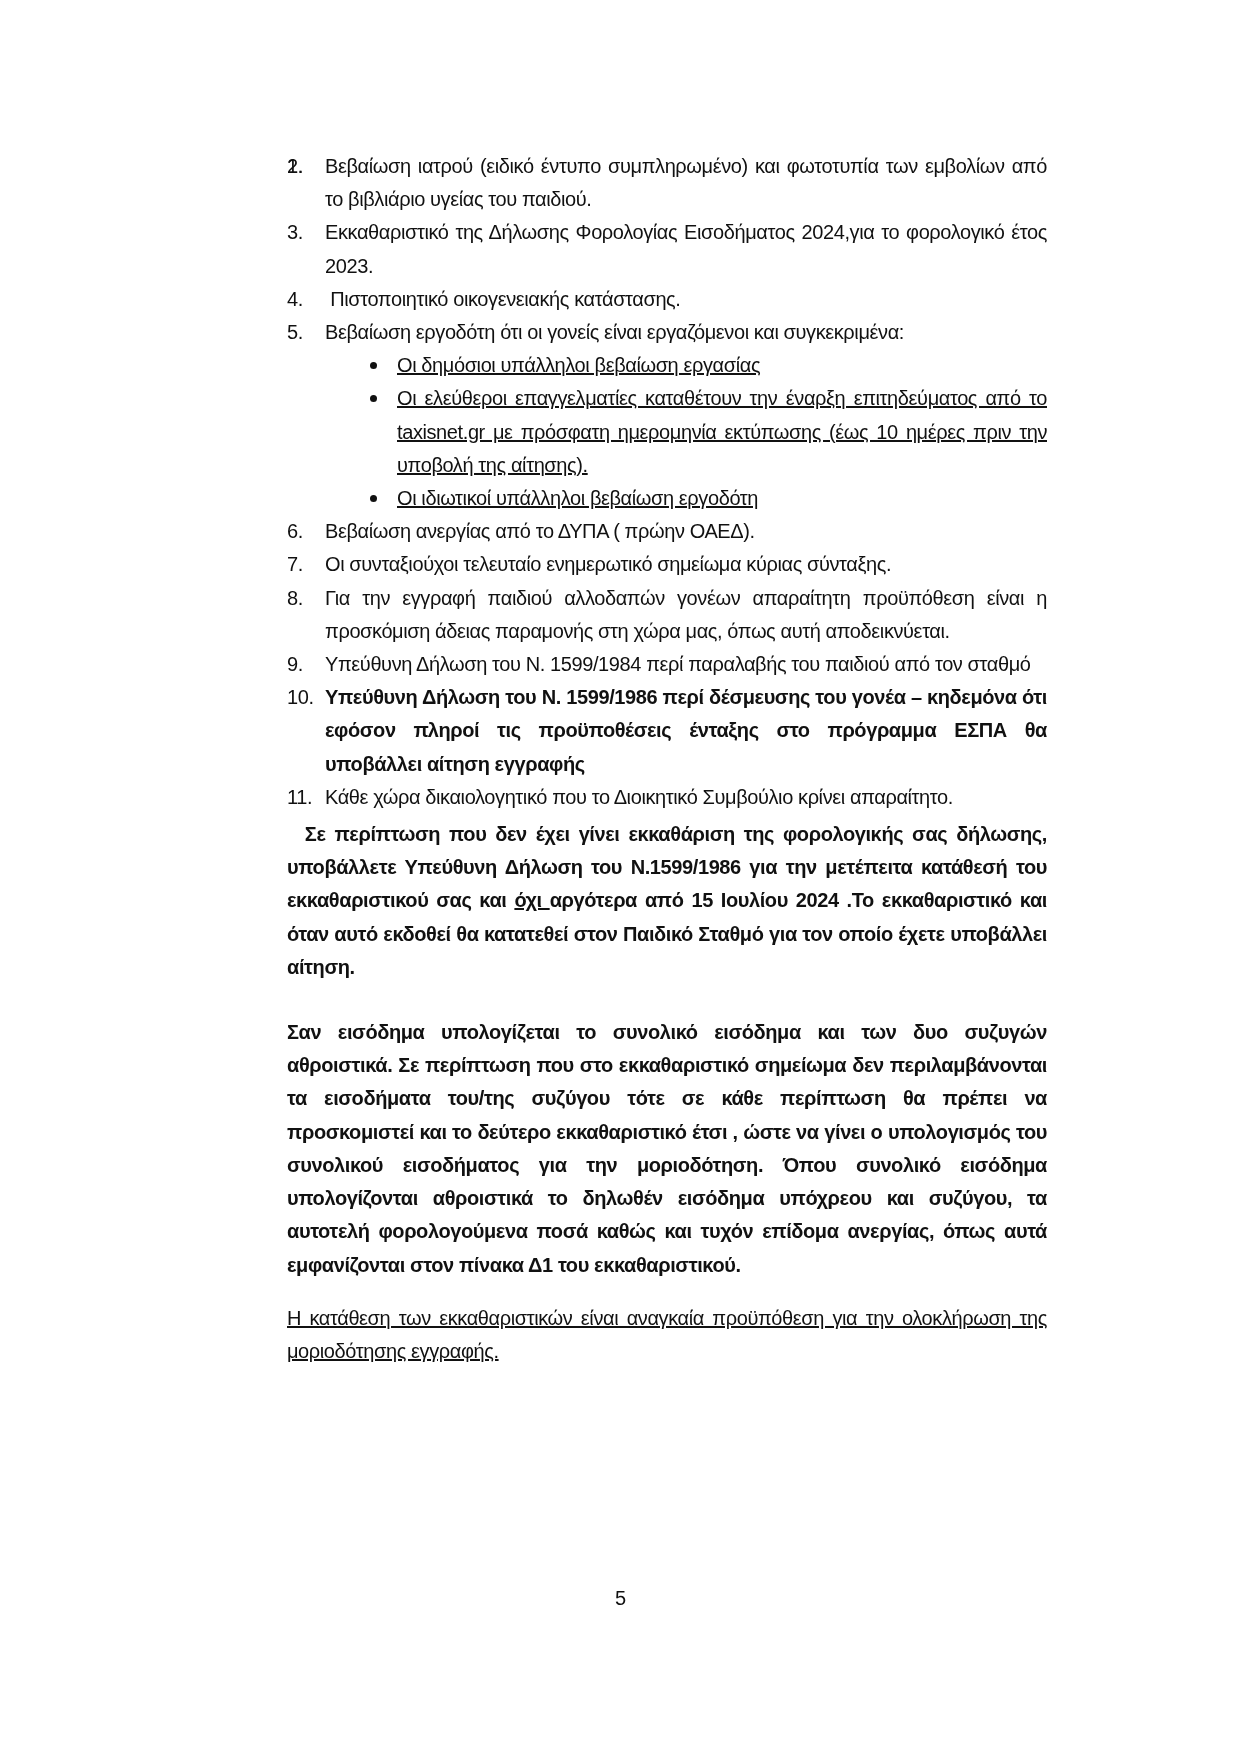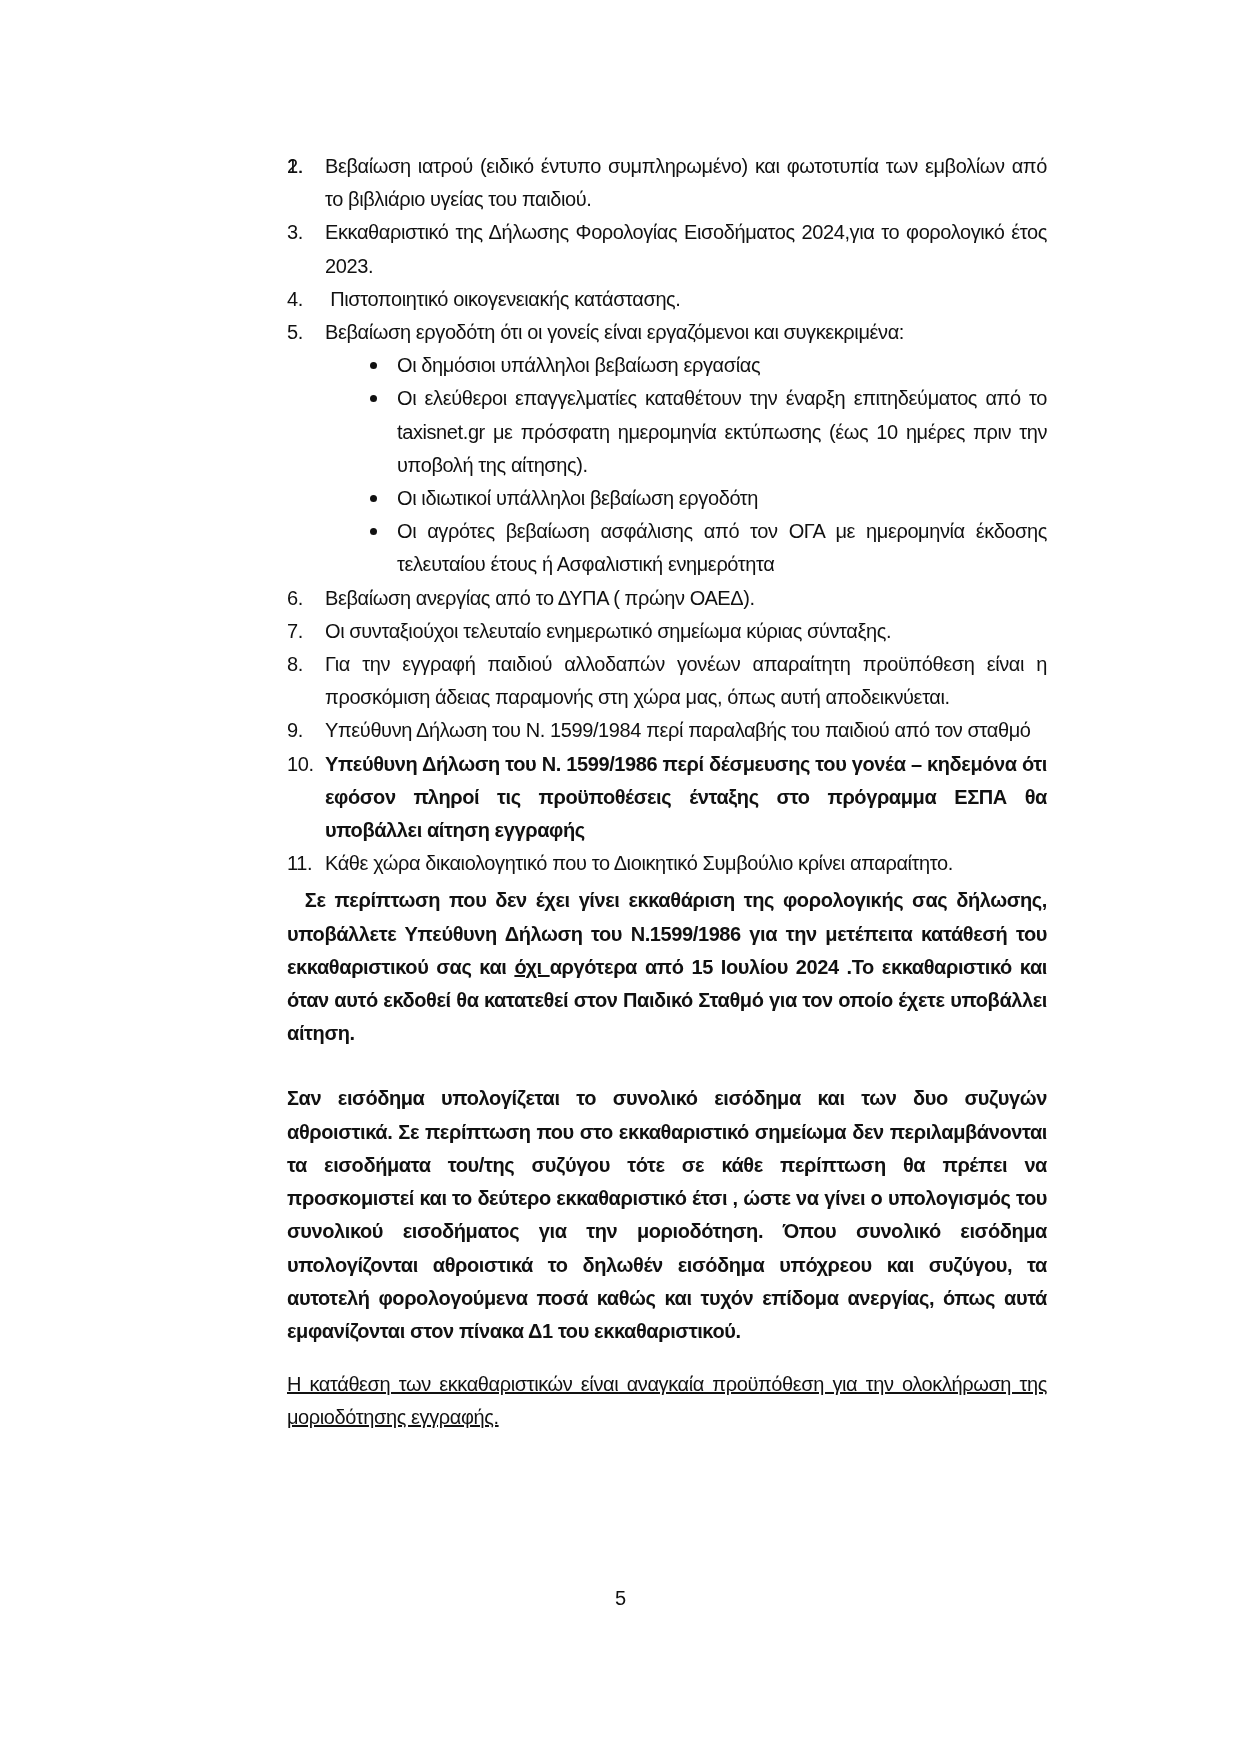--- a/index.html
+++ b/index.html
@@ -5,21 +5,21 @@
     html, body { margin: 0; padding: 0; background: #ffffff; }
     body {
       width: 1241px; height: 1755px; position: relative; overflow: hidden;
       font-family: "Liberation Sans", sans-serif; color: #111111;
     }
     .page { position: absolute; left: 287px; top: 150px; width: 760px; }
     .doc-text { font-size: 20px; line-height: 33.2px; letter-spacing: -0.4px; }
     ol.req-list { list-style: none; margin: 0; padding: 0; }
     ol.req-list > li { position: relative; padding-left: 38px; text-align: justify; }
     .num { position: absolute; left: 0; top: 0; }
-    ul.bullets { list-style: none; margin: 0; padding: 0; }
+    ul.bullets { list-style: none; margin: 0; padding: 0; text-decoration: underline; }
     ul.bullets > li { position: relative; padding-left: 110px; text-align: justify; }
     ul.bullets > li .dot {
       position: absolute; left: 83px; top: 13px; width: 7px; height: 7px;
       border-radius: 50%; background: #111;
     }
     .bold { font-weight: bold; }
     .para { text-align: justify; margin: 0; }
     .para.p1 { margin-top: 4px; }
     .para.p2 { margin-top: 32px; }
     .para.p3 { margin-top: 20px; text-decoration: underline; }
@@ -60,24 +60,20 @@
       <span>Οι δημόσιοι υπάλληλοι βεβαίωση εργασίας</span>
     </li>
     <li>
       <span class="dot"></span>
       <span>Οι ελεύθεροι επαγγελματίες καταθέτουν την έναρξη επιτηδεύματος από το taxisnet.gr με πρόσφατη ημερομηνία εκτύπωσης (έως 10 ημέρες πριν την υποβολή της αίτησης).</span>
     </li>
     <li>
       <span class="dot"></span>
       <span>Οι ιδιωτικοί υπάλληλοι βεβαίωση εργοδότη</span>
     </li>
-    <li>
-      <span class="dot"></span>
-      <span>Οι αγρότες βεβαίωση ασφάλισης από τον ΟΓΑ με ημερομηνία έκδοσης τελευταίου έτους ή Ασφαλιστική ενημερότητα</span>
-    </li>
   </ul>
   <ol class="req-list">
     <li>
       <span class="num">6.</span>
       <span>Βεβαίωση ανεργίας από το ΔΥΠΑ ( πρώην ΟΑΕΔ).</span>
     </li>
     <li>
       <span class="num">7.</span>
       <span>Οι συνταξιούχοι τελευταίο ενημερωτικό σημείωμα κύριας σύνταξης.</span>
     </li>

